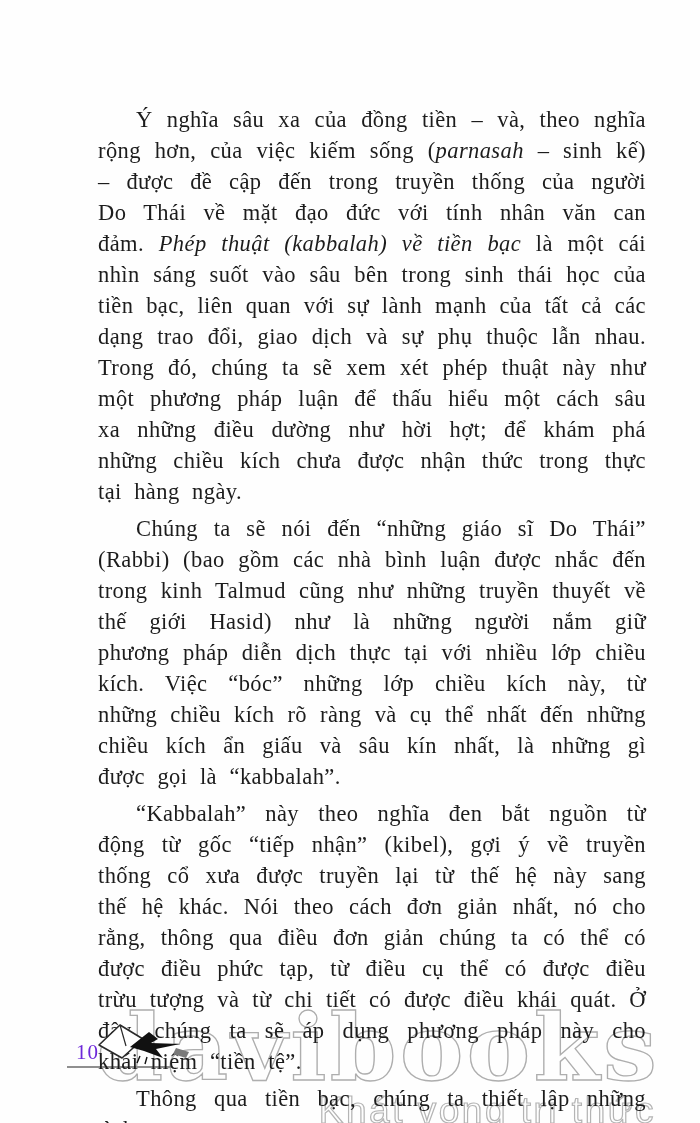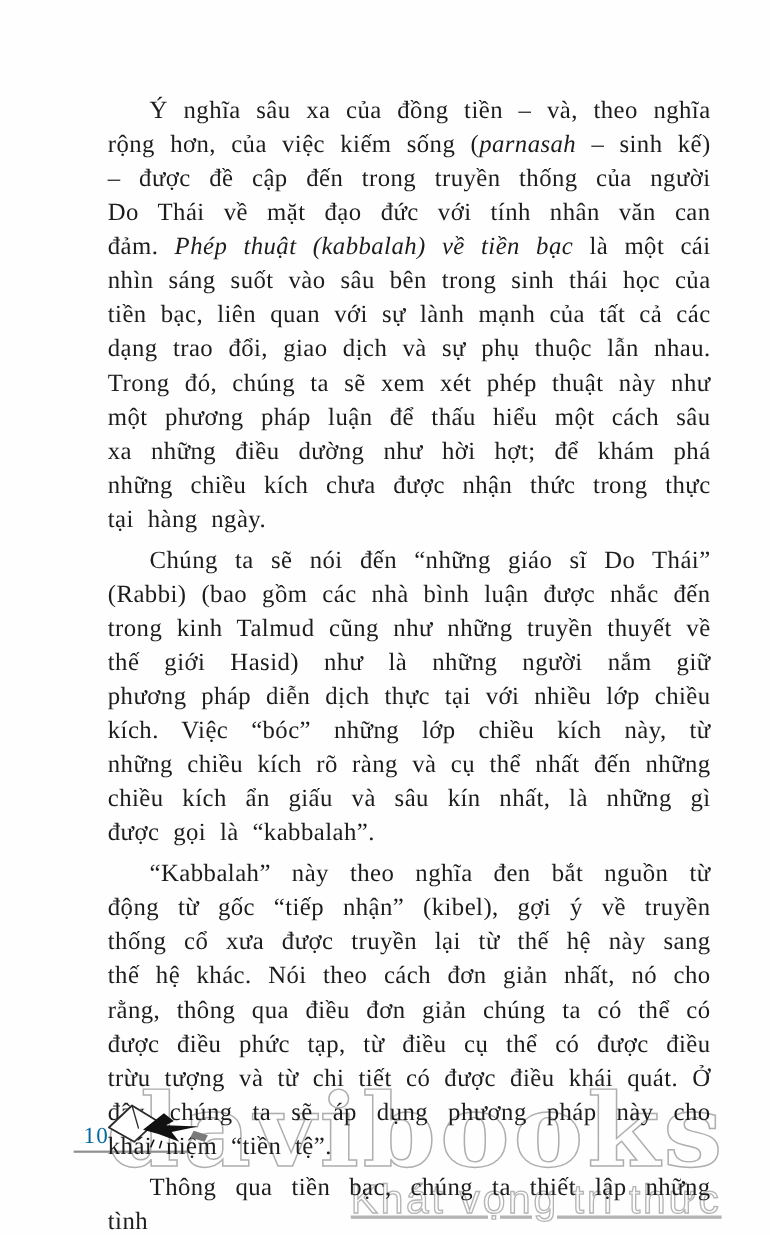--- a/index.html
+++ b/index.html
@@ -3,40 +3,40 @@
 <meta charset="utf-8">
 <style>
   html,body { margin:0; padding:0; }
   body {
     width:700px; height:1123px;
     background:#fefefe;
     position:relative;
     overflow:hidden;
     font-family:"Liberation Serif", serif;
   }
-  .page { position:absolute; inset:0; }
+  .page { position:absolute; inset:0;margin-top:20px; }
 
   .text-block {
     position:absolute;
     left:98px; top:84px; width:548px;
     color:#1c1c1c;
     font-size:22.5px;
     line-height:31px;
     text-align:justify;
     letter-spacing:0.4px;
     word-spacing:6.5px;
     z-index:3;
   }
   .text-block p { margin:0 0 6px 0; text-indent:38px; }
   .it { font-style:italic; }
 
   .page-number {
     position:absolute; left:76px; top:1020px;
     font-size:21px; line-height:24px;
-    color:#0369a1; letter-spacing:1px;
+    color:#6d28d9; letter-spacing:1px;
     z-index:4;
   }
   .page-rule {
     position:absolute; left:67px; top:1046px;
     width:104px; height:2px;
     background:#8f8f8f;
     z-index:2;
   }
   .bird {
     position:absolute; left:92px; top:998px;

